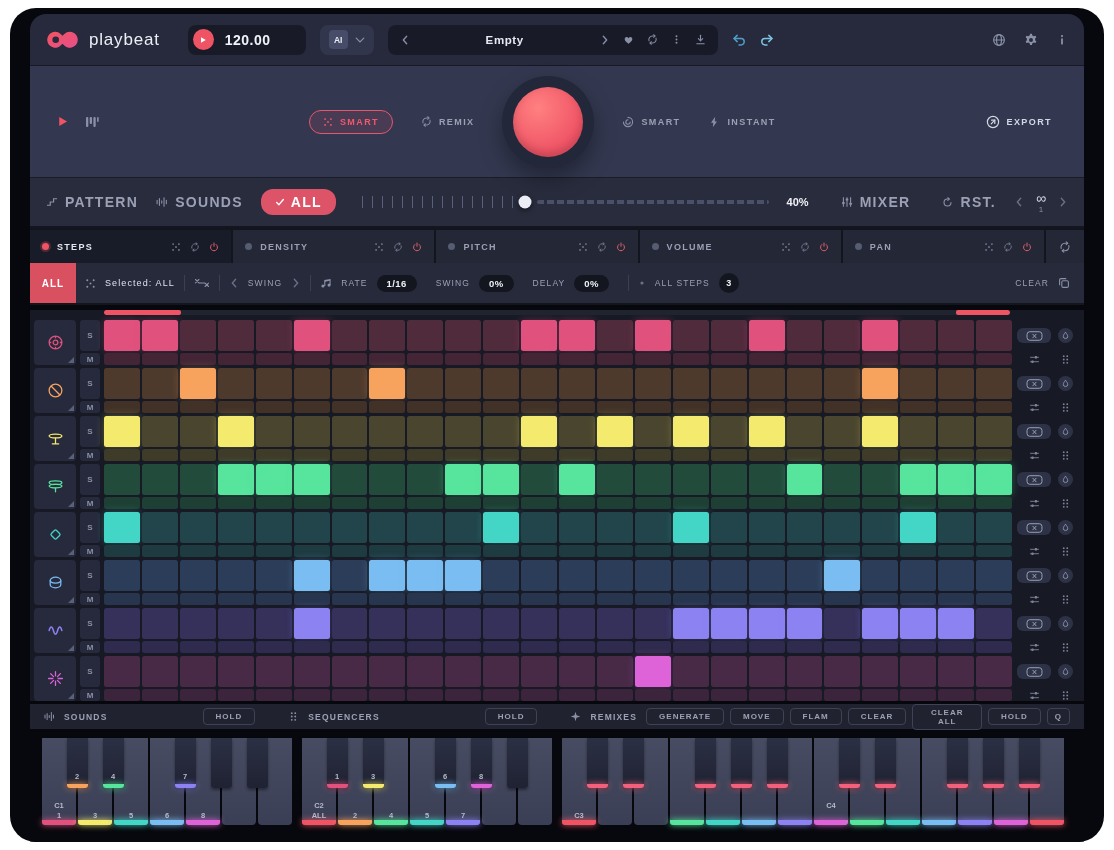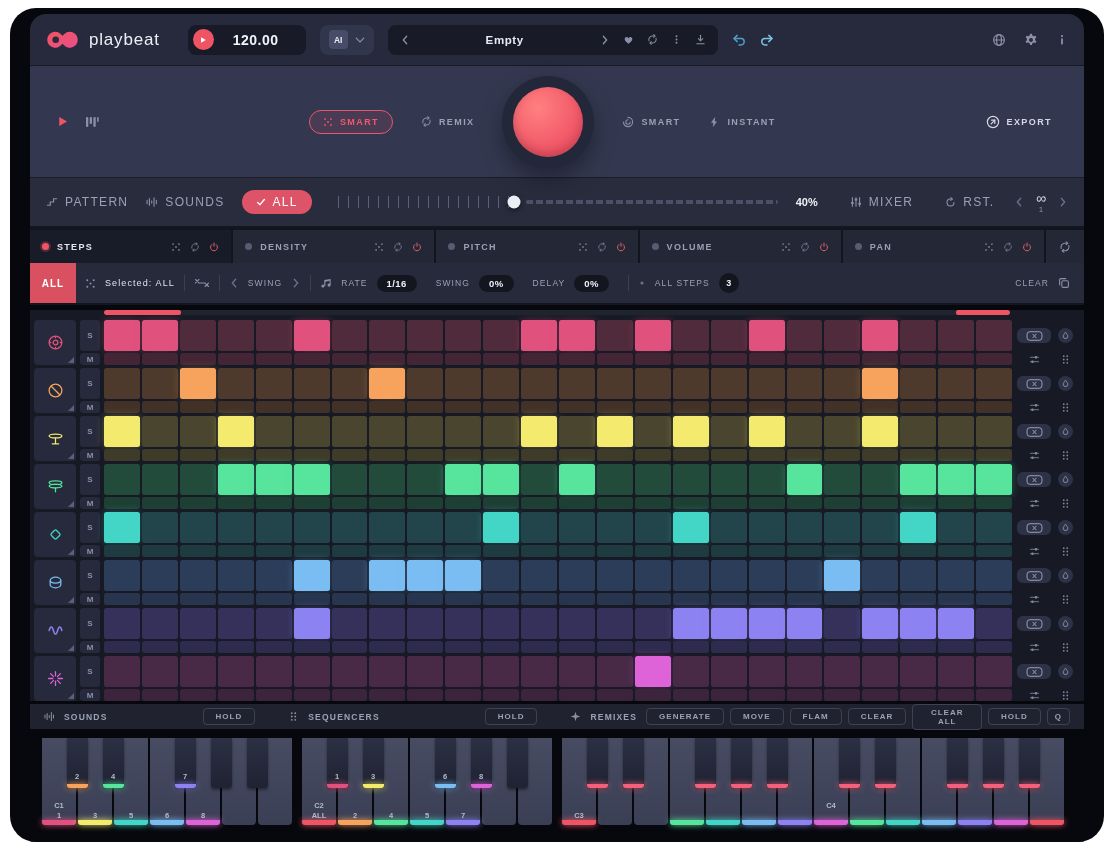--- a/index.html
+++ b/index.html
@@ -7,21 +7,21 @@
   .frame{position:absolute;left:10px;top:8px;width:1094px;height:834px;background:#07080d;border-radius:26px;overflow:hidden;padding:6px 20px 0}
   .ic{display:inline-flex;align-items:center;justify-content:center;width:12px;height:12px;color:inherit;flex:none}
   .ic svg{width:100%;height:100%;display:block}
   .s8{width:8px;height:8px}.s10{width:10px;height:10px}.s11{width:11px;height:11px}.s12{width:12px;height:12px}
   .s13{width:13px;height:13px}.s14{width:14px;height:14px}
   .dim{color:#8a90a6}.dimmer{color:#6b7188}.accent{color:#ef5465}.undoC{color:#4d9ec9}.redoC{color:#7cc4e4}.pw{color:#e0606a}
   
   .topbar{height:52px;background:#262a3c;border-radius:16px 16px 0 0;display:flex;align-items:center;padding:0 16px;gap:14px;border-bottom:1px solid #171a25}
   .logo{display:flex;align-items:center;gap:10px;margin-right:14px}
   .logotext{color:#eceef6;font-size:17px;letter-spacing:.8px;font-weight:400}
-  .bpmbox{height:30px;min-width:118px;background:#181b27;border-radius:8px;display:flex;align-items:center;gap:19px;padding:0 26px 0 5px}
+  .bpmbox{height:30px;min-width:118px;background:#181b27;border-radius:8px;display:flex;align-items:center;gap:11px;padding:0 26px 0 5px}
   .playcirc{width:21px;height:21px;border-radius:50%;background:#ef5465;display:flex;align-items:center;justify-content:center;color:#fff}
   .bpmtext{color:#f2f3f8;font-size:14px;font-weight:bold;letter-spacing:.5px}
   .aibox{height:30px;background:#31364c;border-radius:8px;display:flex;align-items:center;gap:7px;padding:0 9px}
   .aibadge{width:19px;height:19px;background:#474d68;border-radius:4px;color:#e8eaf2;font-size:8.5px;font-weight:bold;display:flex;align-items:center;justify-content:center}
   .preset{height:30px;background:#181b27;border-radius:8px;display:flex;align-items:center;padding:0 12px;gap:13px;width:330px}
   .presetname{flex:1;text-align:center;color:#e8eaf2;font-size:11.5px;font-weight:bold;letter-spacing:.6px}
   .tbright{margin-left:auto;display:flex;align-items:center;gap:18px}
   
   .hdr{height:112px;background:#333850;display:flex;align-items:center;padding:0 26px;border-bottom:1px solid #1a1d29}
   .hleft{display:flex;align-items:center;gap:16px}
@@ -30,21 +30,21 @@
   .hlbl{color:#9ba0b4;font-size:9px;font-weight:bold;letter-spacing:1.4px}
   .exportbtn .hlbl{color:#d4d8e6}
   .exportbtn{color:#d4d8e6;margin-right:6px}
   .randompill{display:flex;align-items:center;gap:7px;padding:6px 13px;border:1px solid #e8566b;border-radius:13px;background:rgba(232,86,107,.12);color:#f0596e}
   .randompill .hlbl{color:#f0596e}
   .bigwrap{width:92px;height:92px;border-radius:50%;background:#23273a;display:flex;align-items:center;justify-content:center;box-shadow:0 10px 22px rgba(0,0,0,.35)}
   .bigbtn{width:70px;height:70px;border-radius:50%;background:radial-gradient(circle at 36% 30%,#ff8080,#ef5365 70%);box-shadow:inset 0 -4px 8px rgba(0,0,0,.18)}
   
   .pbar{height:50px;background:#282c3d;display:flex;align-items:center;gap:18px;padding:0 16px;border-bottom:2px solid #14161f}
   .pitem{display:flex;align-items:center;gap:7px}
-  .plbl{color:#9ba0b4;font-size:12px;font-weight:normal;letter-spacing:1.3px}
+  .plbl{color:#9ba0b4;font-size:14px;font-weight:bold;letter-spacing:1.3px}
   .allpill{display:flex;align-items:center;gap:6px;background:#dd5468;color:#fff;border-radius:12px;padding:5px 14px}
   .allpill .plbl{color:#fff}
   .slider{position:relative;width:440px;height:22px;margin-left:8px}
   .ticks{position:absolute;left:0;top:5px;width:39%;height:12px;background:repeating-linear-gradient(90deg,#59607a 0 1px,transparent 1px 10px)}
   .dashes{position:absolute;left:calc(40% + 12px);right:0;top:9px;height:4px;border-radius:2px;background:repeating-linear-gradient(90deg,#4a5068 0 7px,transparent 7px 10px)}
   .knob{position:absolute;left:40%;top:50%;width:13px;height:13px;border-radius:50%;background:#eceef6;transform:translate(-50%,-50%);box-shadow:0 2px 5px rgba(0,0,0,.5)}
   .pval{color:#f0f1f7;font-size:11px;font-weight:bold}
   .pnav{margin-left:auto;display:flex;align-items:center;gap:12px}
   .infcol{display:flex;flex-direction:column;align-items:center;line-height:1}
   .infsym{color:#d4d8e6;font-size:14px}

